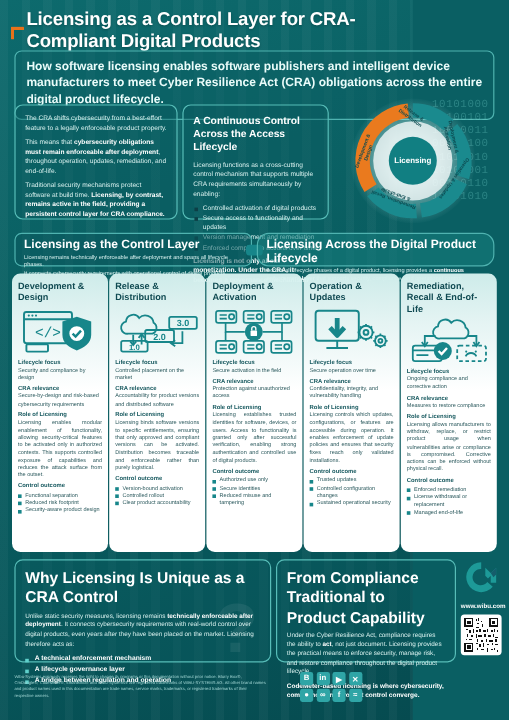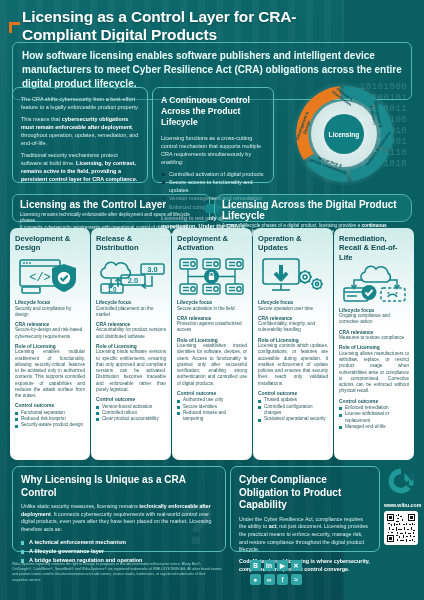--- a/index.html
+++ b/index.html
@@ -157,21 +157,21 @@
 
   
   .bpanel {
     position: absolute; top: 466px;
     border: 1px solid #57bdb8; border-radius: 7px;
     background: rgba(9,90,95,0.42);
     padding: 7px 8px;
   }
   #bp-left  { left: 12px; width: 214px; height: 86px; }
   #bp-right { left: 230px; width: 150px; height: 86px; }
-  .bpanel h2 { font-size: 10px; font-weight: bold; color: #ffffff; line-height: 1.25; margin-bottom: 4px; }
+  .bpanel h2 { font-size: 13px; font-weight: bold; color: #ffffff; line-height: 1.25; margin-bottom: 4px; }
   .bpanel p { font-size: 5.3px; color: #d7f0ee; line-height: 1.45; }
   .bpanel p b { color: #ffffff; }
   .bpanel ul { list-style: none; margin-top: 4px; }
   .bpanel ul li {
     font-size: 5.6px; font-weight: bold; color: #ffffff; line-height: 1.62;
     padding-left: 8px; position: relative;
   }
   .bpanel ul li::before {
     content: ""; position: absolute; left: 0px; top: 3.5px;
     width: 3.4px; height: 3.4px; background: #5fd0cb;
@@ -226,21 +226,21 @@
     <p>How software licensing enables software publishers and intelligent device manufacturers to meet Cyber Resilience Act (CRA) obligations across the entire digital product lifecycle.</p>
   </div>
 
   <div class="panel" id="panel-why">
     <p>The CRA shifts cybersecurity from a best-effort feature to a legally enforceable product property.</p>
     <p><span>This means that </span><b>cybersecurity obligations must remain enforceable after deployment</b><span>, throughout operation, updates, remediation, and end-of-life.</span></p>
     <p><span>Traditional security mechanisms protect software at build time. </span><b>Licensing, by contrast, remains active in the field, providing a persistent control layer for CRA compliance.</b></p>
   </div>
 
   <div class="panel" id="panel-cont">
-    <h2>A Continuous Control Across the Product Lifecycle</h2>
+    <h2>A Continuous Control Across the Access Lifecycle</h2>
     <p>Licensing functions as a cross-cutting control mechanism that supports multiple CRA requirements simultaneously by enabling:</p>
     <ul>
       <li>Controlled activation of digital products</li>
       <li>Secure access to functionality and updates</li>
       <li>Version management and remediation</li>
       <li>Enforced compliance actions over time</li>
     </ul>
     <div class="closing">Licensing is not only about monetization. Under the CRA, it becomes a governance mechanism.</div>
   </div>
 
@@ -499,21 +499,21 @@
     <h2>Why Licensing Is Unique as a CRA Control</h2>
     <p><span>Unlike static security measures, licensing remains </span><b>technically enforceable after deployment</b><span>. It connects cybersecurity requirements with real-world control over digital products, even years after they have been placed on the market. Licensing therefore acts as:</span></p>
     <ul>
       <li>A technical enforcement mechanism</li>
       <li>A lifecycle governance layer</li>
       <li>A bridge between regulation and operation</li>
     </ul>
   </div>
 
   <div class="bpanel" id="bp-right">
-    <h2>Cyber Compliance Obligation to Product Capability</h2>
+    <h2>From Compliance Traditional to Product Capability</h2>
     <p><span>Under the Cyber Resilience Act, compliance requires the ability to </span><b>act</b><span>, not just document. Licensing provides the practical means to enforce security, manage risk, and restore compliance throughout the digital product lifecycle.</span></p>
     <div class="em">CodeMeter-based licensing is where cybersecurity, compliance, and product control converge.</div>
   </div>
 
   <div class="brand">
     <svg class="cm-logo" viewBox="0 0 60 52">
       <path d="M30 4 A22 22 0 1 0 47 40 L39 33 A12 12 0 1 1 30 14 Z" fill="#1d9a98"></path>
       <path d="M36 12 L44 20 L52 12 L52 34 L44 34 L44 24 L40 28 L36 24 L36 34 L36 12 Z" fill="#1d9a98"></path>
       <path d="M44 20 L52 12 L52 22 L48 26 Z" fill="#155d6b"></path>
     </svg>

